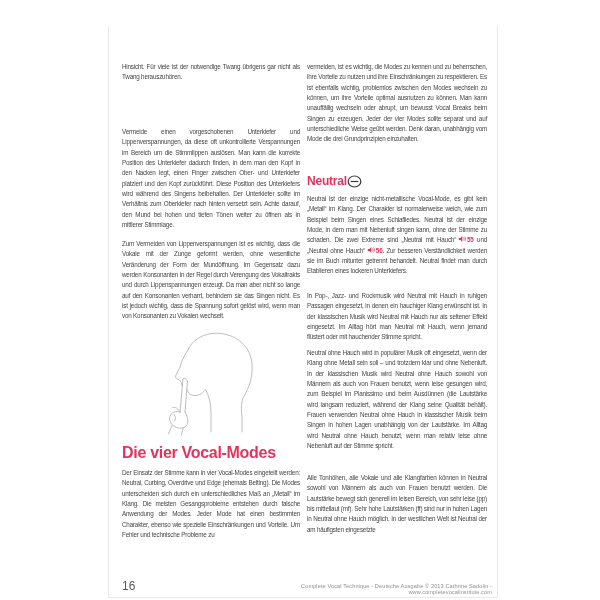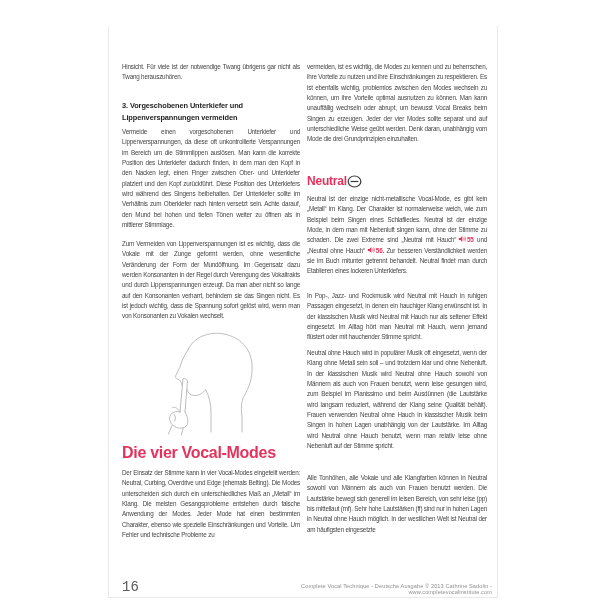--- a/index.html
+++ b/index.html
@@ -27,37 +27,35 @@
   .red-head-lg{
     font-size:16px;font-weight:bold;color:#e5325c;letter-spacing:-0.3px;margin:0;
   }
   .red-head-md{
     font-size:12px;font-weight:bold;color:#e5325c;letter-spacing:-0.2px;margin:0;
     display:flex;align-items:center;gap:0;
   }
   .track{white-space:nowrap;color:#e5325c;font-weight:bold;}
   .track svg{vertical-align:-1px;margin:0 1px 0 2px;}
   .tno{color:#e5325c;}
-  .footer-page-no{font-size:14px;color:#5a5a5a;font-family:Liberation Mono, monospace;}
+  .footer-page-no{font-size:12px;color:#5a5a5a;}
   .footer-line{font-size:5.6px;color:#8f8f8f;letter-spacing:0.1px;text-align:right;}
   .sketch-wrap{position:absolute;left:150px;top:330px;width:125px;height:106px;}
 </style>
 </head>
 <body>
 
 <div class="canvas">
 
   <div class="page-edge edge-left"></div>
   <div class="page-edge edge-right"></div>
   <div class="page-edge edge-bottom"></div>
 
   <p class="block body w-left" style="top:62px;">Hinsicht. Für viele ist der notwendige Twang übrigens gar nicht als Twang herauszuhören.</p>
 
-  <h3 class="block subhead w-left" style="top:100px;">3. Vorgeschobenen Unterkiefer und
-Lippenverspannungen vermeiden</h3>
 
   <p class="block body w-left" style="top:127px;">Vermeide einen vorgeschobenen Unterkiefer und Lippenverspannungen, da diese oft unkontrollierte Verspannungen im Bereich um die Stimmlippen auslösen. Man kann die korrekte Position des Unterkiefer dadurch finden, in dem man den Kopf in den Nacken legt, einen Finger zwischen Ober- und Unterkiefer platziert und den Kopf zurückführt. Diese Position des Unterkiefers wird während des Singens beibehalten. Der Unterkiefer sollte im Verhältnis zum Oberkiefer nach hinten versetzt sein. Achte darauf, den Mund bei hohen und tiefen Tönen weiter zu öffnen als in mittlerer Stimmlage.</p>
 
   <p class="block body w-left" style="top:239px;">Zum Vermeiden von Lippenverspannungen ist es wichtig, dass die Vokale mit der Zunge geformt werden, ohne wesentliche Veränderung der Form der Mundöffnung. Im Gegensatz dazu werden Konsonanten in der Regel durch Verengung des Vokaltrakts und durch Lippenspannungen erzeugt. Da man aber nicht so lange auf den Konsonanten verharrt, behindern sie das Singen nicht. Es ist jedoch wichtig, dass die Spannung sofort gelöst wird, wenn man von Konsonanten zu Vokalen wechselt.</p>
 
   <div class="sketch-wrap">
     <svg width="125" height="106" viewBox="0 0 125 106" fill="none" stroke="#b6b6b6" stroke-width="0.9" stroke-linecap="round" stroke-linejoin="round">
 
       <path d="M38,20 C43,7 60,1 74,4 C90,7 101,19 102,34 C103,47 99,58 94,66 C91,72 91,79 92,87 L92,102"></path>
 

